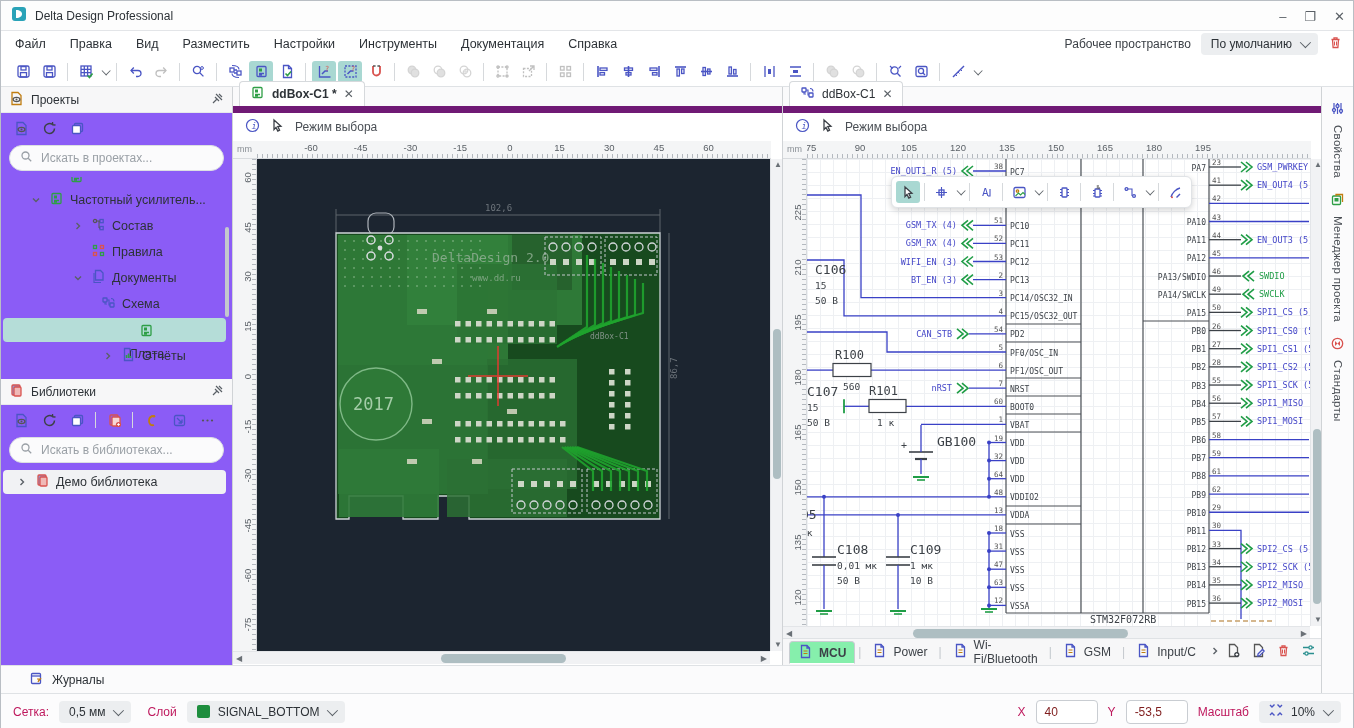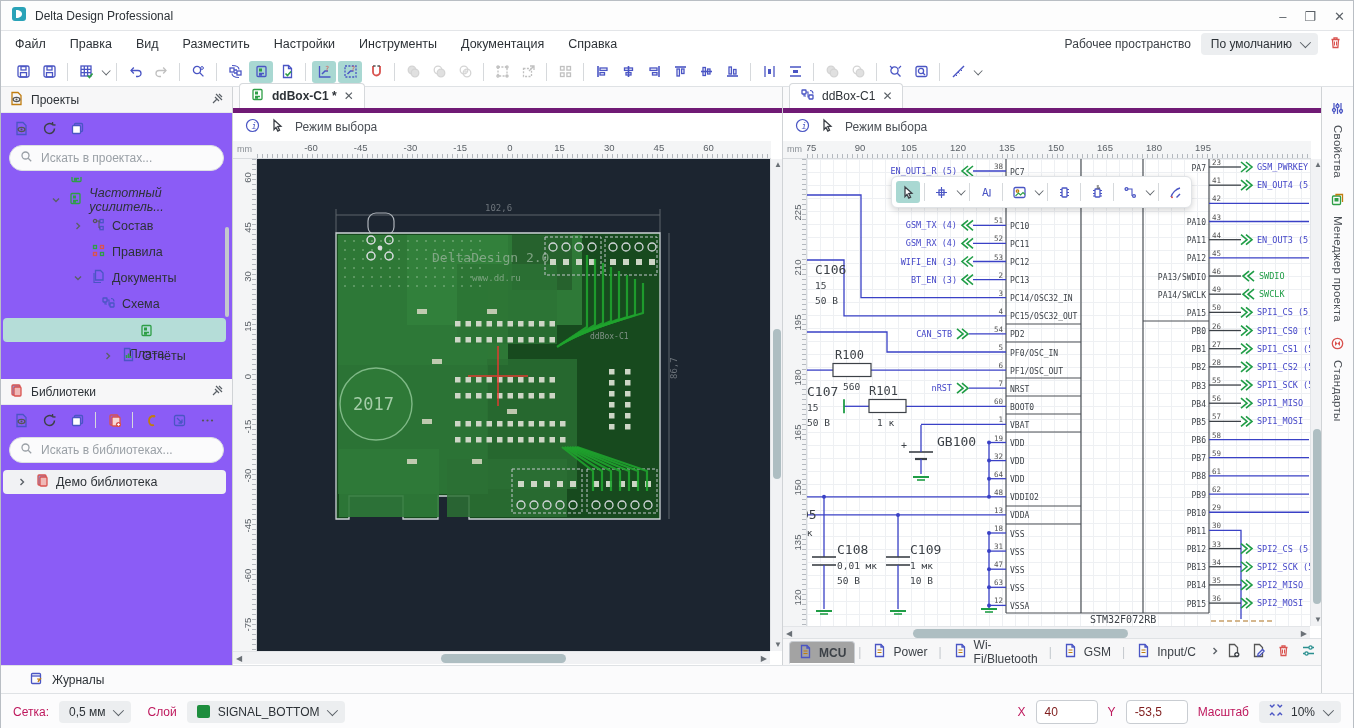--- a/index.html
+++ b/index.html
@@ -53,21 +53,21 @@
   #statusbar { position:absolute; left:0; right:0; top:692px; height:36px; background:#fcfcfd; border-top:1px solid #dfe2e5; display:flex; align-items:center; padding:0 12px; gap:10px; }
   #statusbar .lbl { color:#be185d; font-size:12px; }
   .input-box { background:#ffffff; border:1px solid #c9cdd2; border-radius:4px; height:24px; display:flex; align-items:center; padding:0 8px; min-width:62px; font-size:12px; color:#7f1d1d; }
   .swatch { width:13px; height:13px; border-radius:2px; background:#1e8e3e; }
   #statusbar .spacer { flex:1; }
 
   
   .editor { position:absolute; top:86px; background:#ffffff; }
   #pcb-editor { left:232px; width:550px; height:578px; border-right:1px solid #d0d3d6; }
   #sch-editor { left:782px; width:540px; height:578px; border-right:1px solid #d0d3d6; }
-  .tabbar { height:26px; border-bottom:5px solid #701a75; display:flex; align-items:flex-end; background:#fafafb; }
+  .tabbar { height:26px; border-bottom:7px solid #701a75; display:flex; align-items:flex-end; background:#fafafb; }
   .doc-tab { height:25px; background:#ffffff; border:1px solid #d6d9dc; border-bottom:none; border-radius:4px 4px 0 0; margin-left:6px; display:flex; align-items:center; gap:7px; padding:0 10px; font-size:12px; font-weight:bold; color:#2d3237; }
   .doc-tab .x { color:#5a6066; font-weight:normal; font-size:12px; }
   .modebar { height:28px; display:flex; align-items:center; gap:10px; padding:0 12px; color:#4a4f55; font-size:12px; }
   .ruler-h { position:absolute; height:18px; top:54px; background:#f4f5f6; border-bottom:1px solid #d8dbde; overflow:hidden; }
   .ruler-v { position:absolute; width:24px; background:#f4f5f6; border-right:1px solid #d8dbde; overflow:hidden; }
   .ruler-corner { position:absolute; top:54px; height:18px; width:24px; background:#f4f5f6; border-bottom:1px solid #d8dbde; color:#8a9096; font-size:9px; padding:3px 0 0 4px; z-index:3; }
   .ruler-h .tick-label { position:absolute; top:1px; font-size:9.5px; color:#5a6066; transform:translateX(-50%); }
   .ruler-v .tick-label { position:absolute; left:2px; font-size:9.5px; color:#5a6066; transform:rotate(-90deg); transform-origin:center; width:24px; text-align:center; }
   .ruler-minor-h { position:absolute; bottom:0; left:0; right:0; height:4px;
      background:repeating-linear-gradient(90deg,#b4b9bf 0 1px,transparent 1px 5px); }
@@ -83,21 +83,21 @@
   .scroll-h { position:absolute; height:13px; background:#f1f2f4; border-top:1px solid #e3e5e8; }
   .thumb { position:absolute; background:#aebec2; border-radius:5px; }
   .scroll-arrow { position:absolute; color:#6a7076; font-size:8px; line-height:8px; }
 
   
   #float-toolbar { position:absolute; left:84px; top:17px; height:32px; background:#ffffff; border:1px solid #e0e3e6; border-radius:6px; box-shadow:0 2px 6px rgba(0,0,0,.18); display:flex; align-items:center; padding:0 4px; gap:2px; z-index:5; }
 
   
   #sheetbar { position:absolute; left:0; right:0; bottom:0; height:27px; background:#f7f7f8; border-top:1px solid #dfe2e5; display:flex; align-items:center; padding:0 6px; gap:2px; }
   .sheet-tab { height:23px; display:flex; align-items:center; gap:6px; padding:0 8px; font-size:12px; color:#3c4147; border-radius:4px 4px 0 0; }
-  .sheet-tab.active { background:#a3a3a3; border:1px solid #c9cdd2; border-bottom:1px solid #ffffff; margin-bottom:-1px; font-weight:bold; }
+  .sheet-tab.active { background:#86efac; border:1px solid #c9cdd2; border-bottom:1px solid #ffffff; margin-bottom:-1px; font-weight:bold; }
   .sheet-sep { color:#c3c8cd; margin:0 1px; }
   #sheet-actions { margin-left:auto; display:flex; align-items:center; gap:10px; padding-right:4px; }
 
   
   #right-strip { position:absolute; right:0; top:86px; width:32px; height:606px; background:#fbfbfc; border-left:1px solid #d0d3d6; }
   .vtab { display:flex; flex-direction:column; align-items:center; gap:6px; margin-top:14px; cursor:default; }
   .vtab .vlabel { writing-mode:vertical-rl; font-size:11.5px; color:#4a4f55; letter-spacing:.3px; }
 
   svg text { font-family:"DejaVu Sans Mono", monospace; }
 </style>
@@ -449,21 +449,21 @@
         <div class="tree-row" style="height: 10px; overflow: hidden; align-items: flex-end; padding-left: 48px;">
           <div class="row-bg"></div>
           <span class="expander"></span>
           <span><svg width="15" height="15" viewBox="0 0 15 15" fill="none" stroke="#2e9e46" stroke-width="1.3">
               <rect x="3" y="2.5" width="9" height="10" rx="1"></rect>
               <rect x="5" y="4.5" width="3" height="3" fill="#2e9e46" stroke="none"></rect>
               <path d="M5 9.5h5M5 11h3"></path>
             </svg></span>
           <span></span>
         </div>
-        <div class="tree-row" style="padding-left: 48px; font-style: italic;">
+        <div class="tree-row" style="padding-left: 28px;">
           <div class="row-bg"></div>
           <span class="expander">
             <svg width="10" height="10" viewBox="0 0 10 10" stroke="#5a6066" fill="none" stroke-width="1.4">
               <path d="M2 3.5l3 3 3-3"></path>
             </svg>
           </span>
           <span><svg width="15" height="15" viewBox="0 0 15 15" fill="none" stroke="#2e9e46" stroke-width="1.3">
               <rect x="3" y="2.5" width="9" height="10" rx="1"></rect>
               <rect x="5" y="4.5" width="3" height="3" fill="#2e9e46" stroke="none"></rect>
               <path d="M5 9.5h5M5 11h3"></path>

